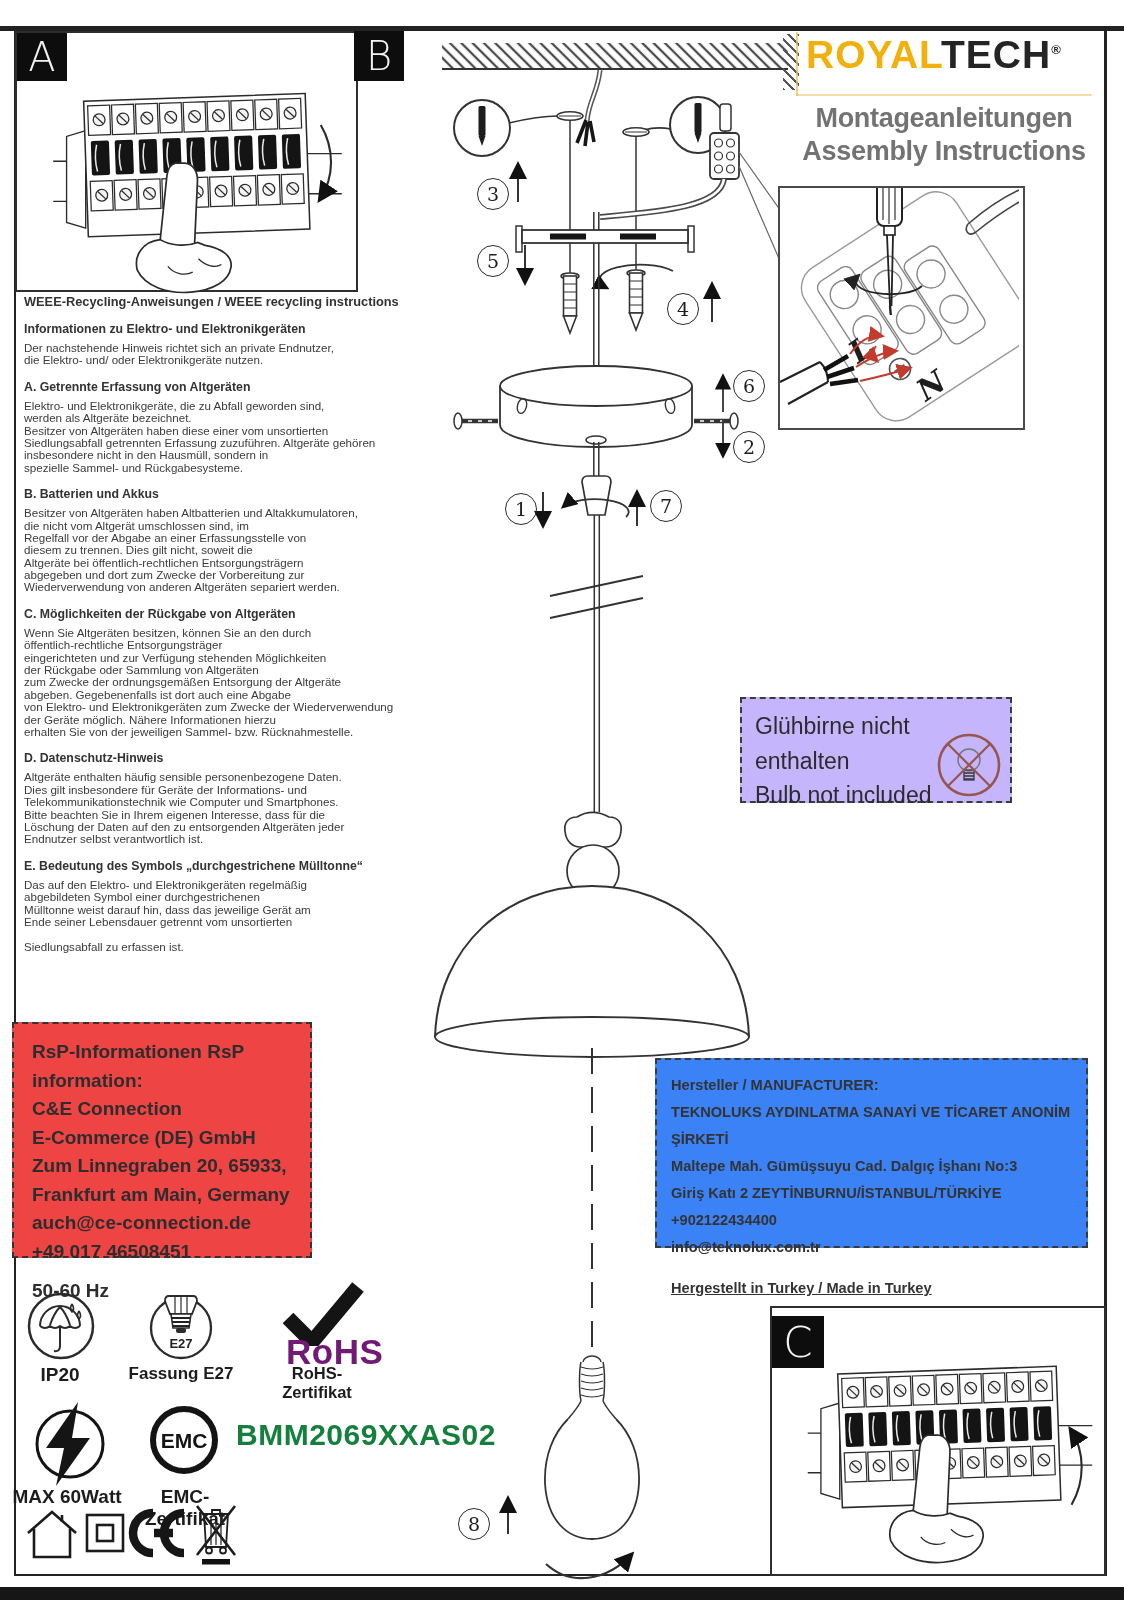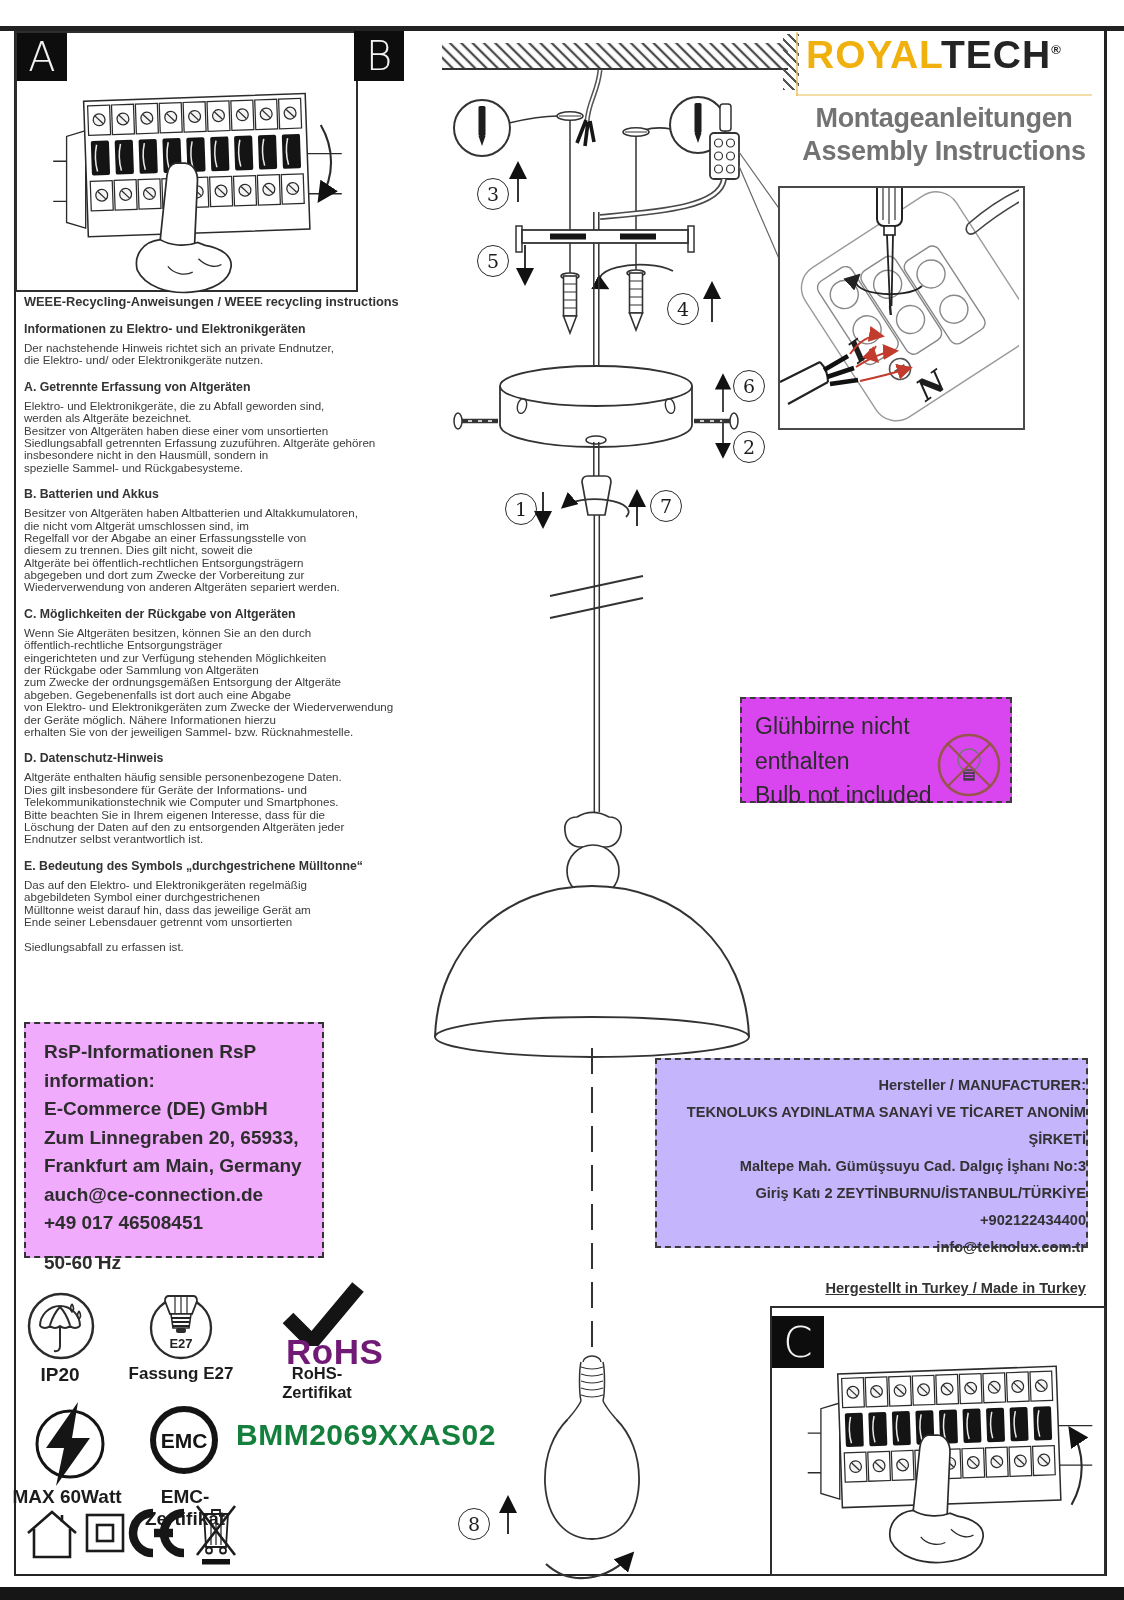--- a/index.html
+++ b/index.html
@@ -20,27 +20,27 @@
   .ylineV{left:796px;top:32px;width:2px;height:64px;background:#e8c35c;opacity:.75;z-index:2;}
   .ylineH{left:796px;top:94px;width:296px;height:2px;background:#e8c35c;opacity:.55;z-index:2;}
   .titles{left:798px;top:102px;width:292px;text-align:center;font-size:27px;font-weight:bold;
        color:#737373;line-height:1.22;z-index:2;letter-spacing:-0.3px;}
   .weee{left:24px;top:294px;width:410px;color:#3b3b3b;z-index:2;}
   .weee .t{font-size:12.8px;font-weight:bold;margin-bottom:9px;color:#333;}
   .weee h4{font-size:12.3px;margin:13px 0 6px;color:#333;}
   .weee p{font-size:11.6px;line-height:1.07;white-space:pre-line;margin:0;}
   .weee .foot{margin-top:13px;}
   .detailbox{left:778px;top:186px;width:243px;height:240px;border:2px solid #4a4a4a;background:#fff;z-index:2;}
-  .bulbnote{left:740px;top:697px;width:268px;height:102px;border:2px dashed #3c3c3c;background:#d946ef;z-index:2;}
+  .bulbnote{left:740px;top:697px;width:268px;height:102px;border:2px dashed #3c3c3c;background:#c4b5fd;z-index:2;}
   .bulbnote .txt{position:absolute;left:13px;top:10px;font-size:23px;color:#2c2c2c;line-height:1.5;}
-  .rspbox{left:24px;top:1022px;width:300px;height:236px;border:2px dashed #333;background:#f0abfc;z-index:2;
+  .rspbox{left:12px;top:1022px;width:300px;height:236px;border:2px dashed #333;background:#ef4444;z-index:2;
        padding:14px 0 0 18px;box-sizing:border-box;font-size:19px;font-weight:bold;color:#2d2d2d;line-height:1.5;}
   .rspbox .freq{margin-top:11px;}
-  .manubox{left:655px;top:1058px;width:433px;height:190px;border:2px dashed #3a3a3a;background:#c4b5fd;z-index:2;
-       padding:12px 0 0 14px;box-sizing:border-box;font-size:14.6px;font-weight:bold;color:#333;line-height:1.85;text-align:right;}
+  .manubox{left:655px;top:1058px;width:433px;height:190px;border:2px dashed #3a3a3a;background:#3b82f6;z-index:2;
+       padding:12px 0 0 14px;box-sizing:border-box;font-size:14.6px;font-weight:bold;color:#333;line-height:1.85;}
   .manubox .made{margin-top:14px;text-decoration:underline;}
   .step{position:absolute;width:30px;height:30px;border:1.7px solid #2c2c2c;border-radius:50%;
        font-family:"DejaVu Serif",serif;font-size:19px;display:flex;align-items:center;justify-content:center;
        color:#1d1d1d;z-index:3;}
   .main-art{position:absolute;left:430px;top:40px;z-index:1;}
   .iconlabel{position:absolute;text-align:center;font-weight:bold;color:#1c1c1c;z-index:2;}
   .rohsword{position:absolute;left:286px;top:1332px;font-size:35px;font-weight:bold;color:#701a75;z-index:2;letter-spacing:0.5px;}
   .model{position:absolute;left:236px;top:1418px;font-size:30px;font-weight:bold;color:#15803d;z-index:2;letter-spacing:0.5px;}
   .emcword{font-family:"Liberation Sans",sans-serif;font-weight:bold;}
   svg{display:block;}
@@ -335,20 +335,21 @@
   <h4>E. Bedeutung des Symbols „durchgestrichene Mülltonne“</h4>
   <p>Das auf den Elektro- und Elektronikgeräten regelmäßig
  abgebildeten Symbol einer durchgestrichenen
 Mülltonne weist darauf hin, dass das jeweilige Gerät am
 Ende seiner Lebensdauer getrennt vom unsortierten</p>
   <p class="foot">Siedlungsabfall zu erfassen ist.</p>
 </div>
 
 <div class="abs rspbox">
   <div>RsP-Informationen RsP information:</div>
+  <div>C&amp;E Connection</div>
   <div>E-Commerce (DE) GmbH</div>
   <div>Zum Linnegraben 20, 65933,</div>
   <div>Frankfurt am Main, Germany</div>
   <div>auch@ce-connection.de</div>
   <div>+49 017 46508451</div>
   <div class="freq">50-60 Hz</div>
 </div>
 
 <div class="abs manubox">
   <div>Hersteller / MANUFACTURER:</div>

